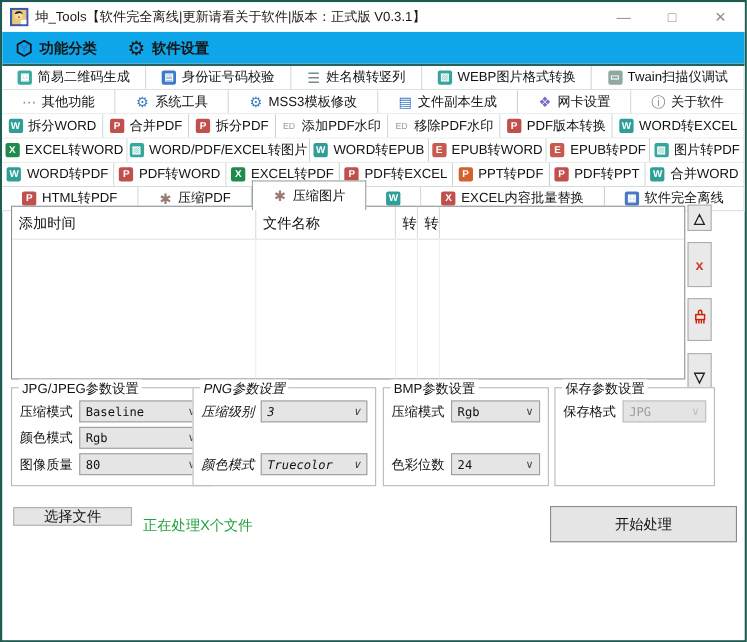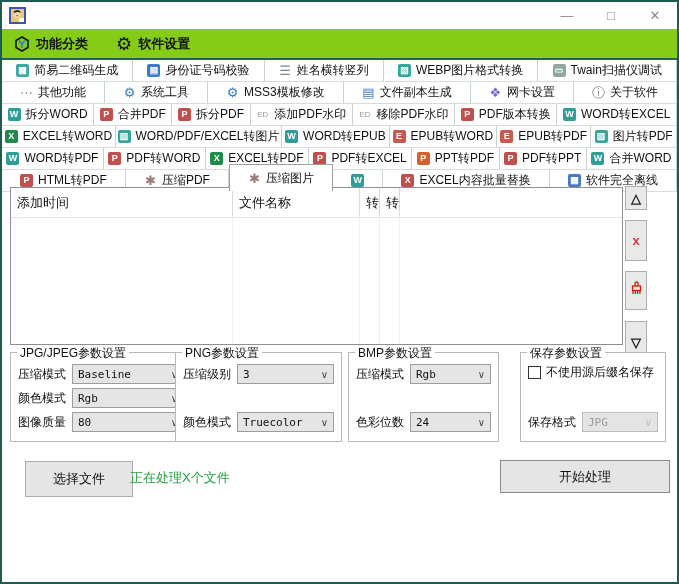--- a/index.html
+++ b/index.html
@@ -39,66 +39,67 @@
   .side-btn{position:absolute;left:623px;width:22px;background:#E9E9E9;border:1px solid #ADADAD;box-sizing:border-box;
     display:flex;align-items:center;justify-content:center;cursor:pointer;}
   .side-btn:nth-of-type(1){top:184px;height:24px;}
   .side-btn:nth-of-type(2){top:218px;height:41px;}
   .side-btn:nth-of-type(3){top:269px;height:39px;}
   .side-btn:nth-of-type(4){top:319px;height:42px;}
   .side-glyph{font-size:13px;line-height:1;font-weight:700;}
   
   .panel{position:absolute;border:1px solid #B9B9B9;background:#fff;box-sizing:border-box;}
   .panel1{left:8px;top:350px;width:182px;height:90px;}
-  .panel2{left:173px;top:350px;width:167px;height:90px;}
+  .panel2{left:173px;top:350px;width:167px;height:90px;font-style:italic;}
   .panel3{left:346px;top:350px;width:151px;height:90px;}
-  .panel4{left:502px;top:350px;width:146px;height:90px;margin-left:16px;}
+  .panel4{left:502px;top:350px;width:146px;height:90px;}
   .panel-title{position:absolute;top:-8px;left:6px;background:#fff;padding:0 3px;font-size:12px;color:#111;white-space:nowrap;}
   .panel-body{position:absolute;left:7px;right:7px;top:11px;bottom:9px;display:flex;flex-direction:column;justify-content:space-between;}
   .field-row{display:flex;align-items:center;gap:6px;}
   .field-label{font-size:12px;color:#111;white-space:nowrap;flex:0 0 auto;}
   .dropdown{flex:1 1 auto;height:20px;background:#e5e5e5;border:1px solid #9D9D9D;display:flex;align-items:center;
     justify-content:space-between;padding:0 5px;box-sizing:border-box;cursor:pointer;min-width:0;}
   .dd-value{font-family:"DejaVu Sans Mono",monospace;font-size:11px;color:#111;overflow:hidden;}
   .dd-chevron{font-size:10px;color:#444;flex:0 0 auto;}
   .dropdown.disabled{background:#E4E4E4;border-color:#BDBDBD;}
   .dropdown.disabled .dd-value{color:#9C9C9C;}
   .dropdown.disabled .dd-chevron{color:#BDBDBD;}
   .checkbox-row{display:flex;align-items:center;gap:5px;cursor:pointer;}
   .checkbox-box{width:13px;height:13px;border:1px solid #333;background:#fff;box-sizing:border-box;flex:0 0 auto;}
   .checkbox-label{font-size:12px;color:#111;white-space:nowrap;}
   
   .btn{position:absolute;background:#E5E5E5;border:1px solid #ADADAD;display:flex;align-items:center;justify-content:center;
     font-size:13px;color:#111;box-sizing:border-box;cursor:pointer;}
-  #selectFileBtn{left:23px;top:459px;width:108px;height:36px;}
+  #selectFileBtn{left:10px;top:459px;width:108px;height:17px;}
   #startBtn{left:498px;top:458px;width:170px;height:33px;border-color:#8A8A8A;font-family:Liberation Mono, monospace;}
   .status-text{position:absolute;left:128px;top:467px;font-size:13px;}
 </style>
 </head>
 <body>
 
 <div id="window" style="border-color: rgb(30, 91, 81);">
 
   <div class="titlebar">
     <svg class="app-icon" viewBox="0 0 17 17">
       <rect x="0" y="0" width="17" height="17" fill="#3A55B4"></rect>
       <rect x="2" y="2" width="13" height="13" fill="#E8C87A"></rect>
       <circle cx="8" cy="7" r="3.6" fill="#F2DCA0"></circle>
       <path d="M4.5 6 Q5 2.8 8.5 3.2 Q11.5 3.5 11.5 6 Q9.5 4.5 8 5 Q6 5.6 4.5 6 Z" fill="#1a1a1a"></path>
       <rect x="10" y="11" width="5" height="4" fill="#FFFFFF"></rect>
       <circle cx="8.2" cy="8.6" r="0.8" fill="#C04030"></circle>
     </svg>
+    <span class="title-text">坤_Tools【软件完全离线|更新请看关于软件|版本：正式版 V0.3.1】</span>
     <div class="win-controls">
       <div class="win-btn">—</div>
       <div class="win-btn">□</div>
       <div class="win-btn">✕</div>
     </div>
   </div>
 
-  <div class="menubar" id="menubar" style="background: #84cc16;">
+  <div class="menubar" id="menubar" style="background: #0ea5e9;">
     <div class="menu-item">
       <svg width="16" height="16" viewBox="0 0 16 16">
         <polygon points="8,1 14,4.5 14,11.5 8,15 2,11.5 2,4.5" fill="none" stroke="#151515" stroke-width="1.6"></polygon>
         <path d="M8 8 L8 12 M8 8 L5 4.8 M8 8 L11 4.8" stroke="#2E7BD6" stroke-width="1.7" fill="none"></path>
       </svg>
       <span>功能分类</span>
     </div>
     <div class="menu-item">
       <span class="gear-glyph">⚙</span>
       <span>软件设置</span>
@@ -366,24 +367,20 @@
             <div class="dropdown">
               <span class="dd-value">24</span>
               <span class="dd-chevron">∨</span>
             </div>
           </div>
         </div>
       </div>
       <div class="panel panel4">
         <span class="panel-title">保存参数设置</span>
         <div class="panel-body">
-          <label class="checkbox-row">
-            <span class="checkbox-box"></span>
-            <span class="checkbox-label">不使用源后缀名保存</span>
-          </label>
           <div class="field-row">
             <span class="field-label">保存格式</span>
             <div class="dropdown disabled">
               <span class="dd-value">JPG</span>
               <span class="dd-chevron">∨</span>
             </div>
           </div>
         </div>
       </div>
     </div>

